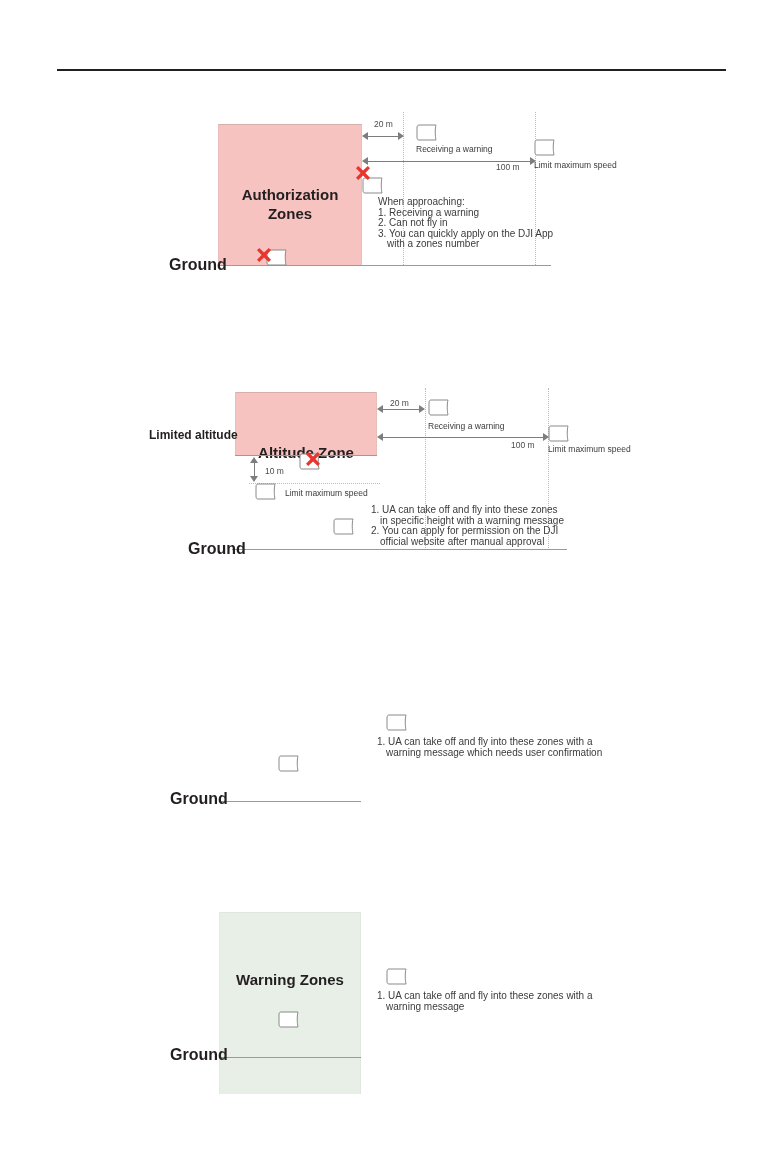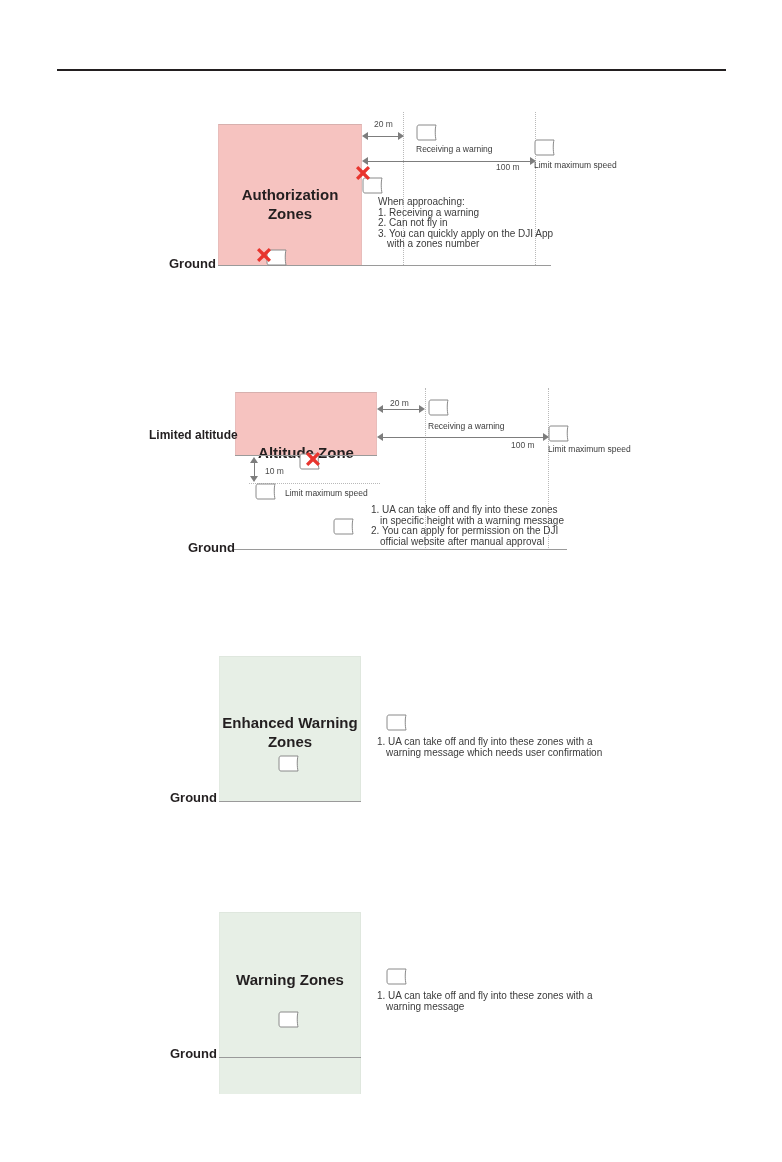--- a/index.html
+++ b/index.html
@@ -55,21 +55,21 @@
     line-height: 19px;
     color: #231f20;
   }
 
   
   .ground-line {
     height: 1px;
     background: #9a9a9a;
   }
   .ground-label {
-    font-size: 13px;
+    font-size: 16px;
     font-weight: bold;
     color: #231f20;
     white-space: nowrap;
   }
   .side-label {
     font-size: 12px;
     font-weight: bold;
     color: #231f20;
     white-space: nowrap;
   }
@@ -293,24 +293,20 @@
       <div class="ln">2. You can apply for permission on the DJI</div>
       <div class="ln" style="padding-left:9px;">official website after manual approval</div>
     </div>
 
     <div class="abs ground-line" style="left:232px; top:549px; width:335px;"></div>
     <div class="abs ground-label" style="left:188px; top:540px;">Ground</div>
   </div>
 
   <div class="abs" style="left:0; top:0; width:782px; height:1000px;">
 
-    <div class="abs zone-box zone-green" style="left:219px; top:656px; width:142px; height:145px;">
-      <div class="zone-title" style="top:56px;">Enhanced Warning</div>
-      <div class="zone-title" style="top:75px;">Zones</div>
-    </div>
 
     <div class="abs" style="left:278px; top:755px;">
       <svg class="drone" width="24" height="17" viewBox="0 0 24 17">
         <path d="M3,1 L20,1 C19,4 19,12 20,16 L3,16 C1.5,16 1,15 1,13 L1,4 C1,2 1.5,1 3,1 Z" fill="#ffffff" stroke="#8a8a8a" stroke-width="1"></path>
       </svg>
     </div>
 
     <div class="abs" style="left:386px; top:714px;">
       <svg class="drone" width="24" height="17" viewBox="0 0 24 17">
         <path d="M3,1 L20,1 C19,4 19,12 20,16 L3,16 C1.5,16 1,15 1,13 L1,4 C1,2 1.5,1 3,1 Z" fill="#ffffff" stroke="#8a8a8a" stroke-width="1"></path>

